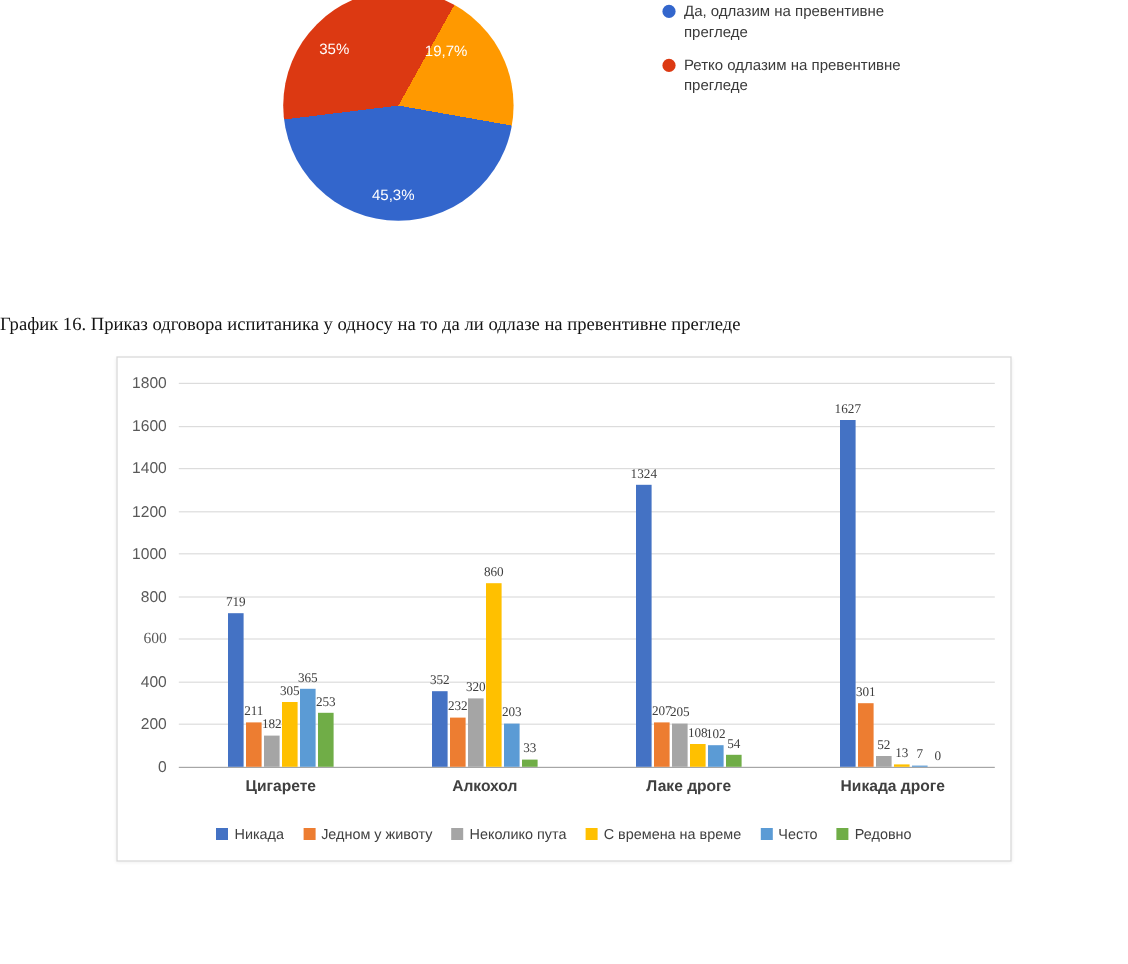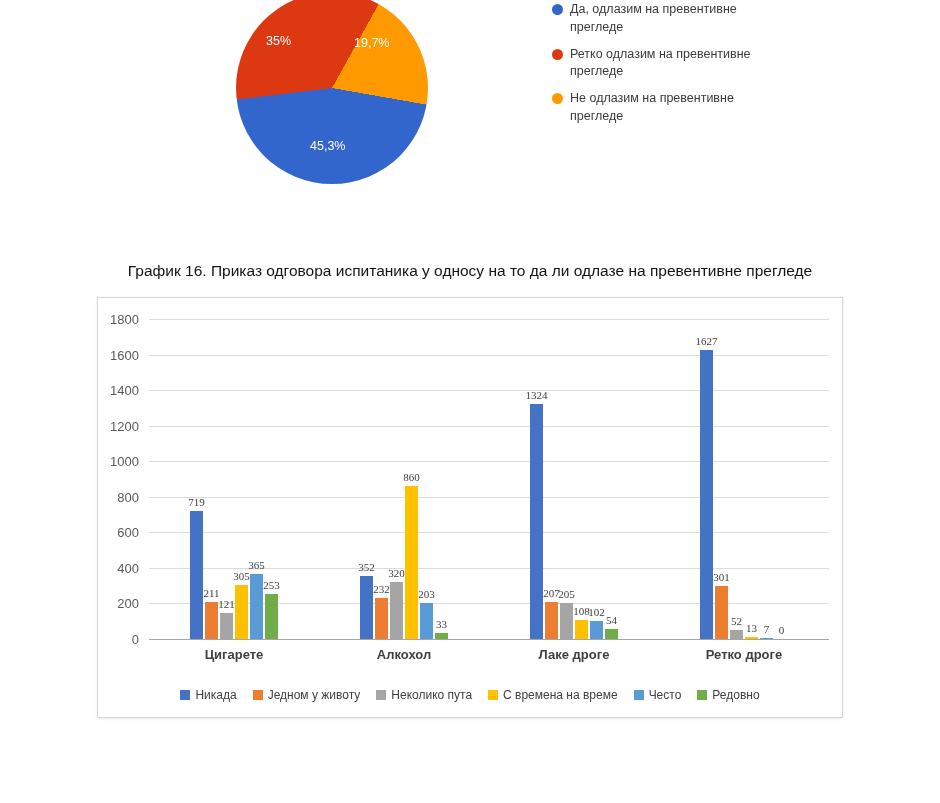--- a/index.html
+++ b/index.html
@@ -7,33 +7,33 @@
   .page {
     position:relative; width:940px; height:803px; background:#fff;
     overflow:hidden; font-family:"Liberation Sans", sans-serif;
   }
 
   
   .pie-section { position:absolute; top:0; left:0; width:100%; height:235px; }
   .pie-wrap { position:absolute; left:236px; top:-8px; width:192px; height:192px; }
   .pie { width:100%; height:100%; border-radius:50%; }
   .pie-label { position:absolute; color:#fff; font-size:12.5px; }
-  .pl-0 { left:74px;  top:147px;text-align:right; }  
+  .pl-0 { left:74px;  top:164px;text-align:right; }  
   .pl-1 { left:30px;  top:42px; }   
   .pl-2 { left:118px; top:44px; }   
 
   .pie-legend { position:absolute; left:552px; top:1px; display:flex; flex-direction:column; gap:9px; }
   .pl-item { display:flex; align-items:flex-start; }
   .pl-dot { width:11px; height:11px; border-radius:50%; margin-top:3px; flex:0 0 11px; }
   .pl-text { margin-left:7px; width:220px; font-size:12.5px; line-height:1.42; color:#3a3a3a; }
 
   
   .caption {
-    position:absolute; width:100%; text-align:center;
-    font-family:Liberation Sans, sans-serif; font-size:15.5px; color:#141414;
+    position:absolute; width:100%; text-align:left;
+    font-family:Liberation Serif, serif; font-size:15.5px; color:#141414;
   }
   .caption-16 { top:262px; }
   .caption-17 { top:748px; line-height:22px; }
 
   
   .panel {
     position:absolute; left:97px; top:297px; width:746px; height:421px;
     background:#fff; border:1px solid #d6d6d6; box-shadow:0 1px 3px rgba(0,0,0,.07);
   }
   .bchart { display:flex; padding-top:21px; padding-right:13px; }
@@ -70,36 +70,32 @@
     </div>
     <div class="pie-legend" id="pieLegend">
         <div class="pl-item">
           <span class="pl-dot" style="background: rgb(51, 102, 204);"></span>
           <span class="pl-text">Да, одлазим на превентивне прегледе</span>
         </div>
         <div class="pl-item">
           <span class="pl-dot" style="background: rgb(220, 57, 18);"></span>
           <span class="pl-text">Ретко одлазим на превентивне прегледе</span>
         </div>
-        <div class="pl-item">
-          <span class="pl-dot" style="background: rgb(255, 153, 0);"></span>
-          <span class="pl-text">Не одлазим на превентивне прегледе</span>
-        </div>
       </div>
   </section>
 
   <p class="caption caption-16">График 16. Приказ одговора испитаника у односу на то да ли одлазе на превентивне прегледе</p>
 
   <div class="panel">
     <div class="bchart">
       <div class="yaxis" id="yaxis">
           <div class="ytick" style="top: 320px;">0</div>
           <div class="ytick" style="top: 284.444px;">200</div>
           <div class="ytick" style="top: 248.889px;">400</div>
-          <div class="ytick" style="top: 213.333px;">600</div>
+          <div class="ytick" style="top: 213.333px; font-family: Liberation Serif, serif;">600</div>
           <div class="ytick" style="top: 177.778px;">800</div>
           <div class="ytick" style="top: 142.222px;">1000</div>
           <div class="ytick" style="top: 106.667px;">1200</div>
           <div class="ytick" style="top: 71.1111px;">1400</div>
           <div class="ytick" style="top: 35.5556px;">1600</div>
           <div class="ytick" style="top: 0px;">1800</div>
         </div>
       <div class="plotcol">
         <div class="plot" id="plot">
             <div class="gridline axis" style="top: 320px;"></div>
@@ -115,21 +111,21 @@
             <div class="group">
               <div class="barwrap">
                 <span class="bval">719</span>
                 <div class="bar" style="height: 127.822px; background: rgb(68, 114, 196);"></div>
               </div>
               <div class="barwrap">
                 <span class="bval">211</span>
                 <div class="bar" style="height: 37.5111px; background: rgb(237, 125, 49);"></div>
               </div>
               <div class="barwrap">
-                <span class="bval">121</span>
+                <span class="bval">182</span>
                 <div class="bar" style="height: 26.1333px; background: rgb(165, 165, 165);"></div>
               </div>
               <div class="barwrap">
                 <span class="bval">305</span>
                 <div class="bar" style="height: 54.2222px; background: rgb(255, 192, 0);"></div>
               </div>
               <div class="barwrap">
                 <span class="bval">365</span>
                 <div class="bar" style="height: 64.8889px; background: rgb(91, 155, 213);"></div>
               </div>
@@ -214,21 +210,21 @@
               <div class="barwrap">
                 <span class="bval">0</span>
                 <div class="bar" style="height: 0px; background: rgb(112, 173, 71);"></div>
               </div>
             </div>
           </div>
         <div class="xrow" id="xrow">
             <div class="xlabel">Цигарете</div>
             <div class="xlabel">Алкохол</div>
             <div class="xlabel">Лаке дроге</div>
-            <div class="xlabel">Ретко дроге</div>
+            <div class="xlabel">Никада дроге</div>
           </div>
       </div>
     </div>
     <div class="blegend" id="blegend">
         <div class="bl-item">
           <span class="bl-swatch" style="background: rgb(68, 114, 196);"></span>
           <span>Никада</span>
         </div>
         <div class="bl-item">
           <span class="bl-swatch" style="background: rgb(237, 125, 49);"></span>

